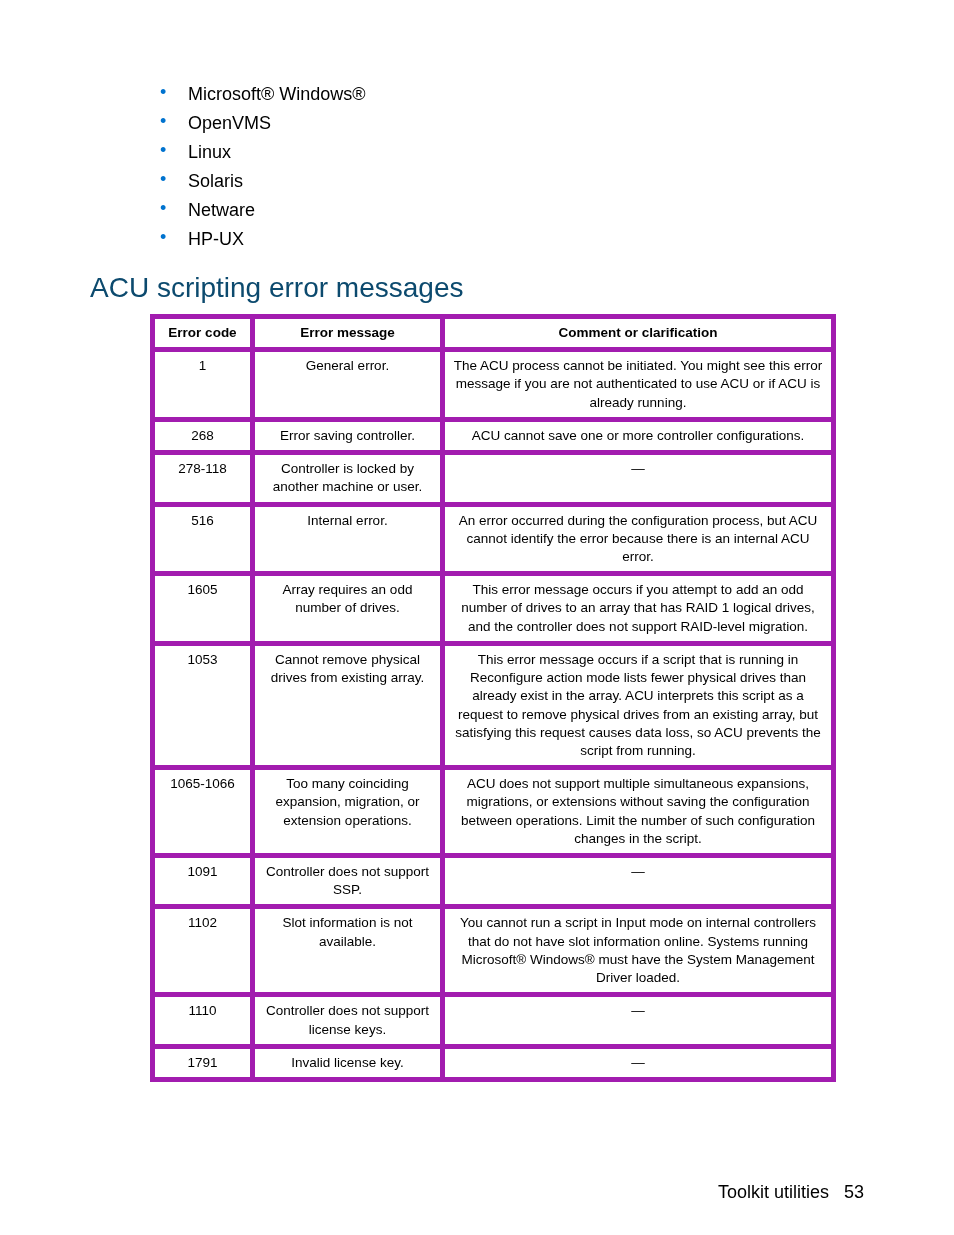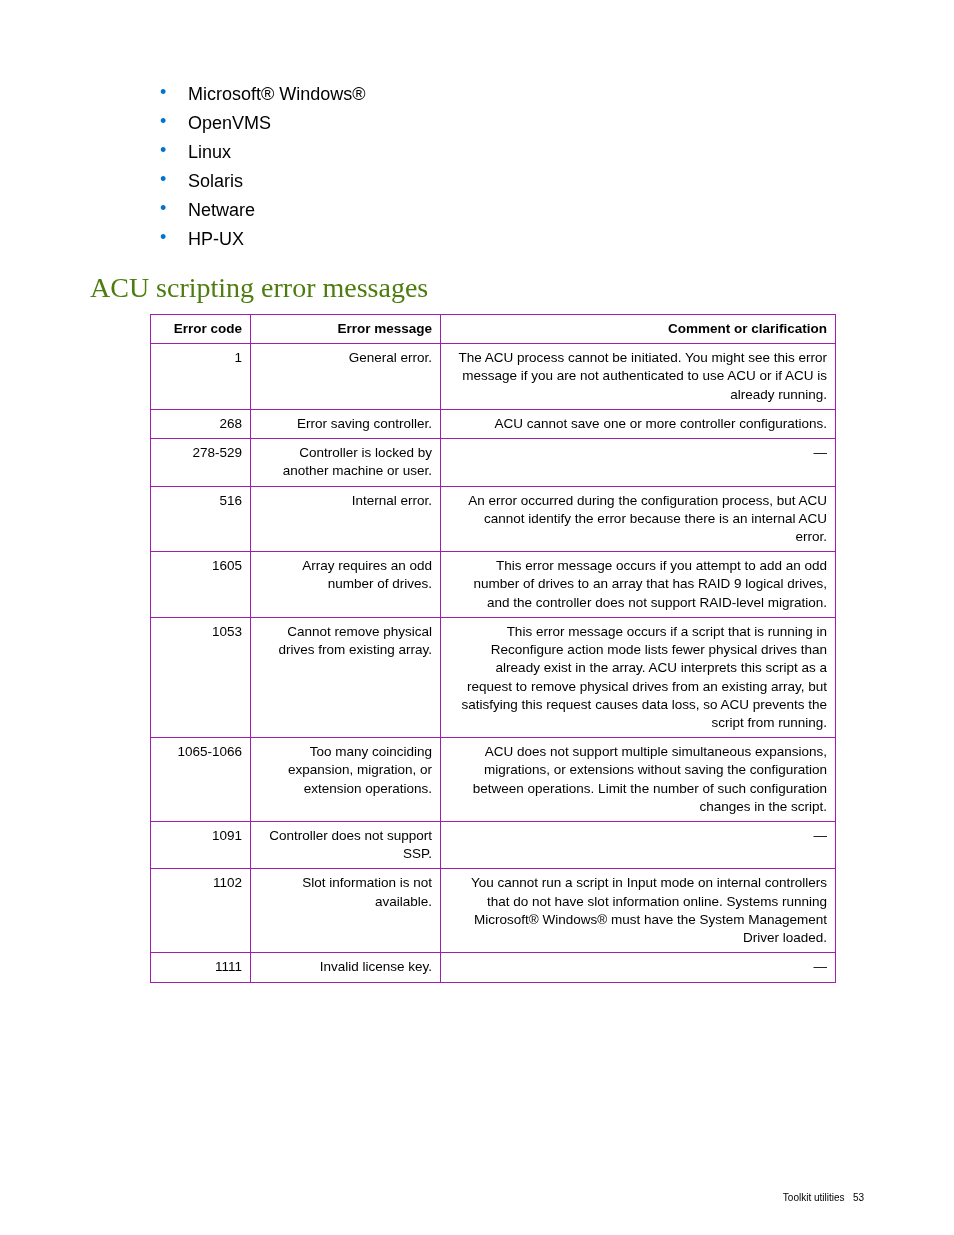--- a/index.html
+++ b/index.html
@@ -33,52 +33,51 @@
   }
   ul.os-list li::before {
     content: "•";
     color: #0073cf;
     font-size: 18px;
     position: absolute;
     left: 0;
     top: 2px;
   }
   h2.section-heading {
-    color: #4d7c0f;
+    color: #0c4a6e;
     font-weight: 400;
     font-size: 28px;
     margin: 18px 0 10px 0;
     padding: 0;
-    font-family: Liberation Serif, serif;
   }
   table.error-table {
     border-collapse: collapse;
     width: 686px;
     margin-left: 60px;
     font-size: 13.5px;
   }
   table.error-table th,
   table.error-table td {
-    border: 1px solid #a21caf;
+    border: 5px solid #a21caf;
     padding: 5px 8px 5px 8px;
-    text-align: right;
+    text-align: center;
     vertical-align: top;
     line-height: 1.35;
   }
   table.error-table th {
     font-weight: bold;
   }
   table.error-table col.c1 { width: 100px; }
   table.error-table col.c2 { width: 190px; }
   table.error-table col.c3 { }
   .footer {
     position: absolute;
     bottom: 32px;
     right: 90px;
-    font-size: 10px;
+    font-size: 18px;
   }
 </style>
 </head>
 <body>
 
 <div class="page">
 
   <ul class="os-list">
     <li><span>Microsoft® Windows®</span></li>
     <li><span>OpenVMS</span></li>
@@ -108,33 +107,33 @@
         <td>1</td>
         <td>General error.</td>
         <td>The ACU process cannot be initiated. You might see this error message if you are not authenticated to use ACU or if ACU is already running.</td>
       </tr>
       <tr>
         <td>268</td>
         <td>Error saving controller.</td>
         <td>ACU cannot save one or more controller configurations.</td>
       </tr>
       <tr>
-        <td>278-529</td>
+        <td>278-118</td>
         <td>Controller is locked by another machine or user.</td>
         <td>—</td>
       </tr>
       <tr>
         <td>516</td>
         <td>Internal error.</td>
         <td>An error occurred during the configuration process, but ACU cannot identify the error because there is an internal ACU error.</td>
       </tr>
       <tr>
         <td>1605</td>
         <td>Array requires an odd number of drives.</td>
-        <td>This error message occurs if you attempt to add an odd number of drives to an array that has RAID 9 logical drives, and the controller does not support RAID-level migration.</td>
+        <td>This error message occurs if you attempt to add an odd number of drives to an array that has RAID 1 logical drives, and the controller does not support RAID-level migration.</td>
       </tr>
       <tr>
         <td>1053</td>
         <td>Cannot remove physical drives from existing array.</td>
         <td>This error message occurs if a script that is running in Reconfigure action mode lists fewer physical drives than already exist in the array. ACU interprets this script as a request to remove physical drives from an existing array, but satisfying this request causes data loss, so ACU prevents the script from running.</td>
       </tr>
       <tr>
         <td>1065-1066</td>
         <td>Too many coinciding expansion, migration, or extension operations.</td>
         <td>ACU does not support multiple simultaneous expansions, migrations, or extensions without saving the configuration between operations. Limit the number of such configuration changes in the script.</td>
@@ -143,21 +142,26 @@
         <td>1091</td>
         <td>Controller does not support SSP.</td>
         <td>—</td>
       </tr>
       <tr>
         <td>1102</td>
         <td>Slot information is not available.</td>
         <td>You cannot run a script in Input mode on internal controllers that do not have slot information online. Systems running Microsoft® Windows® must have the System Management Driver loaded.</td>
       </tr>
       <tr>
-        <td>1111</td>
+        <td>1110</td>
+        <td>Controller does not support license keys.</td>
+        <td>—</td>
+      </tr>
+      <tr>
+        <td>1791</td>
         <td>Invalid license key.</td>
         <td>—</td>
       </tr>
     </tbody>
   </table>
 
   <div class="footer">
     <span>Toolkit utilities</span>&nbsp;&nbsp;&nbsp;<span>53</span>
   </div>
 

